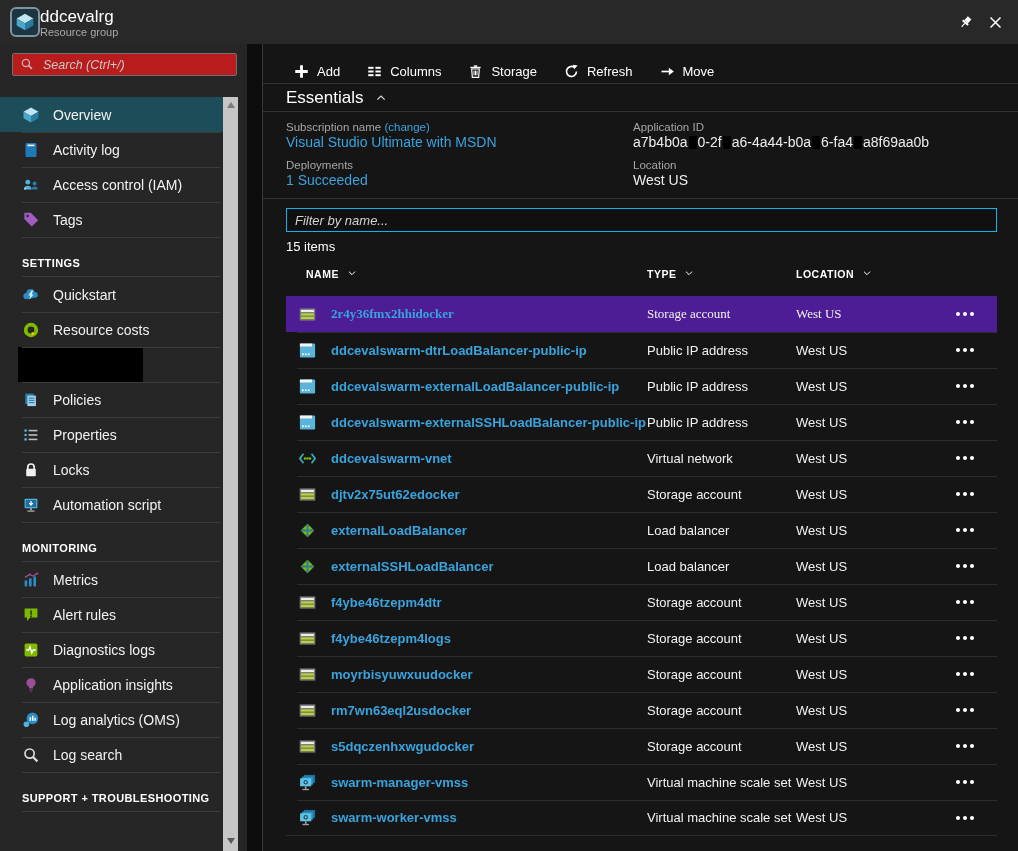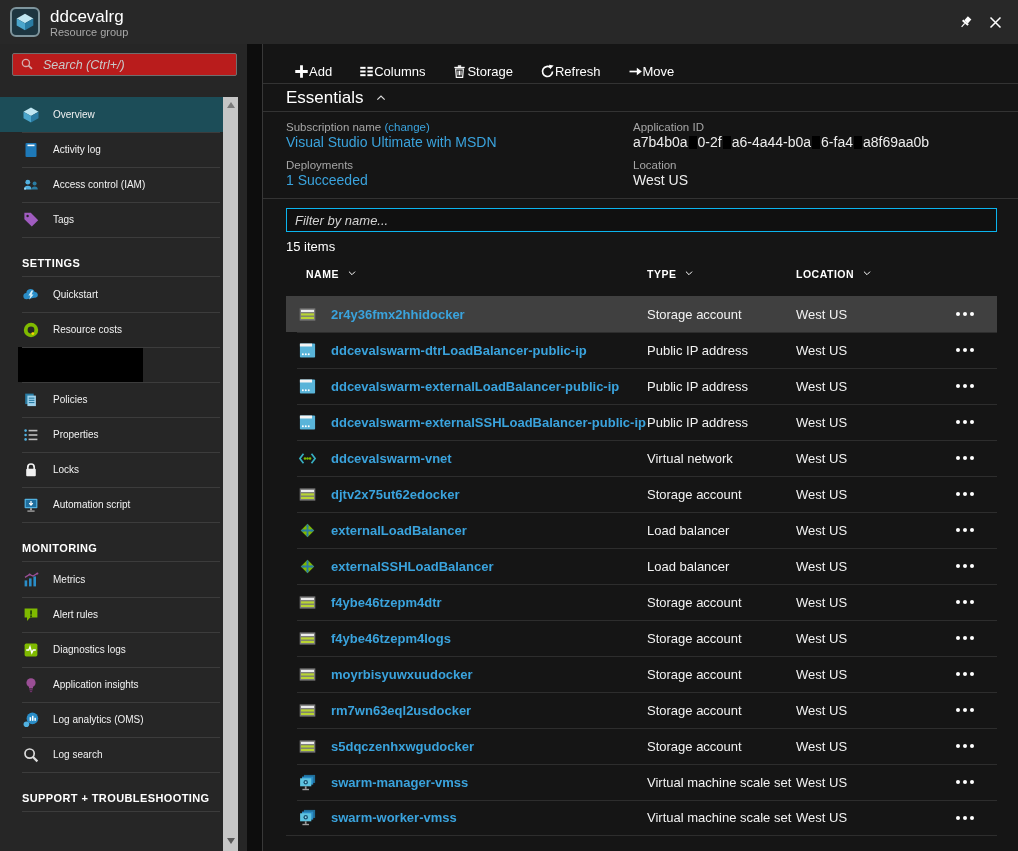--- a/index.html
+++ b/index.html
@@ -6,21 +6,21 @@
   html,body { width:1018px; height:851px; overflow:hidden; background:#0d0d0d;
     font-family:"Liberation Sans", sans-serif; }
   svg.ic { display:block; }
 
   
   .header { position:absolute; top:0; left:0; width:1018px; height:44px; background:#282828;
     display:flex; align-items:center; padding-left:10px; }
   .hicon { width:30px; height:30px; border:2px solid #7e949c; border-radius:6px;
     display:flex; align-items:center; justify-content:center; background:#1d3540; }
   .hicon svg { width:20px; height:20px; }
-  .htext { margin-left:10px; }
+  .htext { }
   .htitle { font-size:17px; color:#ffffff; line-height:19px; }
   .hsub { font-size:11px; color:#a8a8a8; }
   .hspacer { flex:1; }
   .hbtn { width:30px; height:30px; display:flex; align-items:center; justify-content:center; cursor:pointer; }
   .hbtn svg { width:15px; height:15px; }
   .hbtn.close { margin-right:8px; }
 
   
   .sidebar { position:absolute; top:44px; left:0; width:247px; height:807px; background:#262626; }
   .searchwrap { position:relative; margin:9px 10px 22px 12px; }
@@ -30,39 +30,39 @@
   .searchwrap input::placeholder { color:#c9c9c9; font-style:italic; }
   .searchglyph { position:absolute; left:8px; top:4px; width:14px; height:14px; opacity:.75; }
   .searchglyph svg { width:14px; height:14px; }
   .nav { position:absolute; top:53px; left:0; right:24px; bottom:0; overflow:hidden; }
   .nav-item { position:relative; height:35px; display:flex; align-items:center; gap:13px;
     padding-left:22px; cursor:pointer; }
   .nav-item + .nav-item::before { content:""; position:absolute; top:0; left:22px; right:3px;
     height:1px; background:#3c3c3c; }
   .nav-item .nicon { width:18px; height:18px; flex:none; }
   .nav-item .nicon svg { width:18px; height:18px; }
-  .nav-item .nlabel { font-size:10px; color:#f2f2f2; white-space:nowrap; }
+  .nav-item .nlabel { font-size:14px; color:#f2f2f2; white-space:nowrap; }
   .nav-item.selected { background:#1c4d58; }
   .nav-heading { position:relative; padding:20px 0 8px 22px; font-size:11px; font-weight:bold;
     color:#ffffff; letter-spacing:.4px; white-space:nowrap; }
   .nav-heading::before { content:""; position:absolute; top:0; left:22px; right:3px; height:1px; background:#3c3c3c; }
   .nav-heading::after { content:""; position:absolute; bottom:0; left:22px; right:3px; height:1px; background:#3c3c3c; }
   .nav-item.redacted .blackbox { width:125px; height:100%; background:#000; margin-left:-4px; }
   .scrollbar { position:absolute; top:53px; right:9px; bottom:0; width:15px; background:#c6c6c6; }
   .sb-arrow { position:absolute; left:0; width:15px; height:16px; display:flex; align-items:center; justify-content:center; }
   .sb-arrow.up { top:0; } .sb-arrow.down { bottom:2px; }
   .tri-up { width:0; height:0; border-left:4px solid transparent; border-right:4px solid transparent; border-bottom:6px solid #7a7a7a; }
   .tri-down { width:0; height:0; border-left:4px solid transparent; border-right:4px solid transparent; border-top:6px solid #5a5a5a; }
 
   
   .main { position:absolute; top:44px; left:262px; width:756px; height:807px; background:#151515;
     border-left:1px solid #383838; }
   .toolbar { height:40px; display:flex; align-items:center; gap:27px; padding-left:31px;
     border-bottom:1px solid #333333; }
-  .tbtn { display:flex; align-items:center; cursor:pointer;margin-top:16px; }
+  .tbtn { display:flex; align-items:center; gap:8px; cursor:pointer;margin-top:16px; }
   .tbtn svg { width:15px; height:15px; }
   .tbtn .tlabel { font-size:13px; color:#ffffff; }
 
   .ess-header { height:28px; display:flex; align-items:center; gap:12px; padding-left:23px;
     border-bottom:1px solid #333333; }
   .ess-title { font-size:17px; color:#ffffff; }
   .ess-chev svg { width:12px; height:12px; }
   .essentials { height:87px; display:flex; border-bottom:1px solid #333333; }
   .ess-col1 { width:370px; padding-left:23px; }
   .ess-col2 { flex:1; }
@@ -84,21 +84,21 @@
   .th { display:flex; gap:8px; font-size:10.5px; font-weight:bold;
     color:#ffffff; letter-spacing:.5px; cursor:pointer; }
   .th.first { padding-left:9px; }
   .th svg { width:10px; height:10px; }
 
   .rows { margin-top:15px; }
   .row { position:relative; height:36px; display:grid; grid-template-columns:350px 149px 160px 1fr;
     align-items:center; padding-left:11px; cursor:pointer; }
   .row + .row::before { content:""; position:absolute; top:0; left:11px; right:0; height:1px; background:#2d2d2d; }
   .row:last-child { border-bottom:1px solid #2d2d2d; }
-  .row.selected { background:#404040; }
+  .row.selected { background:#4c1d95;font-family:Liberation Serif, serif; }
   .namecell { display:flex; align-items:center; gap:14px; overflow:hidden; }
   .ricon { width:20px; height:20px; flex:none; display:flex; align-items:center; justify-content:center; }
   .ricon svg { width:19px; height:19px; }
   .rname { font-size:13px; font-weight:bold; color:#3aa3dd; white-space:nowrap; overflow:hidden; text-overflow:ellipsis; }
   .rtype, .rloc { font-size:13px; color:#f2f2f2; white-space:nowrap; }
   .rmenu { width:22px; display:flex; justify-content:flex-start; cursor:pointer; }
   .dots { width:4px; height:4px; border-radius:2px; background:#fff; box-shadow:7px 0 0 #fff, 14px 0 0 #fff; }
 </style>
 </head>
 <body>

